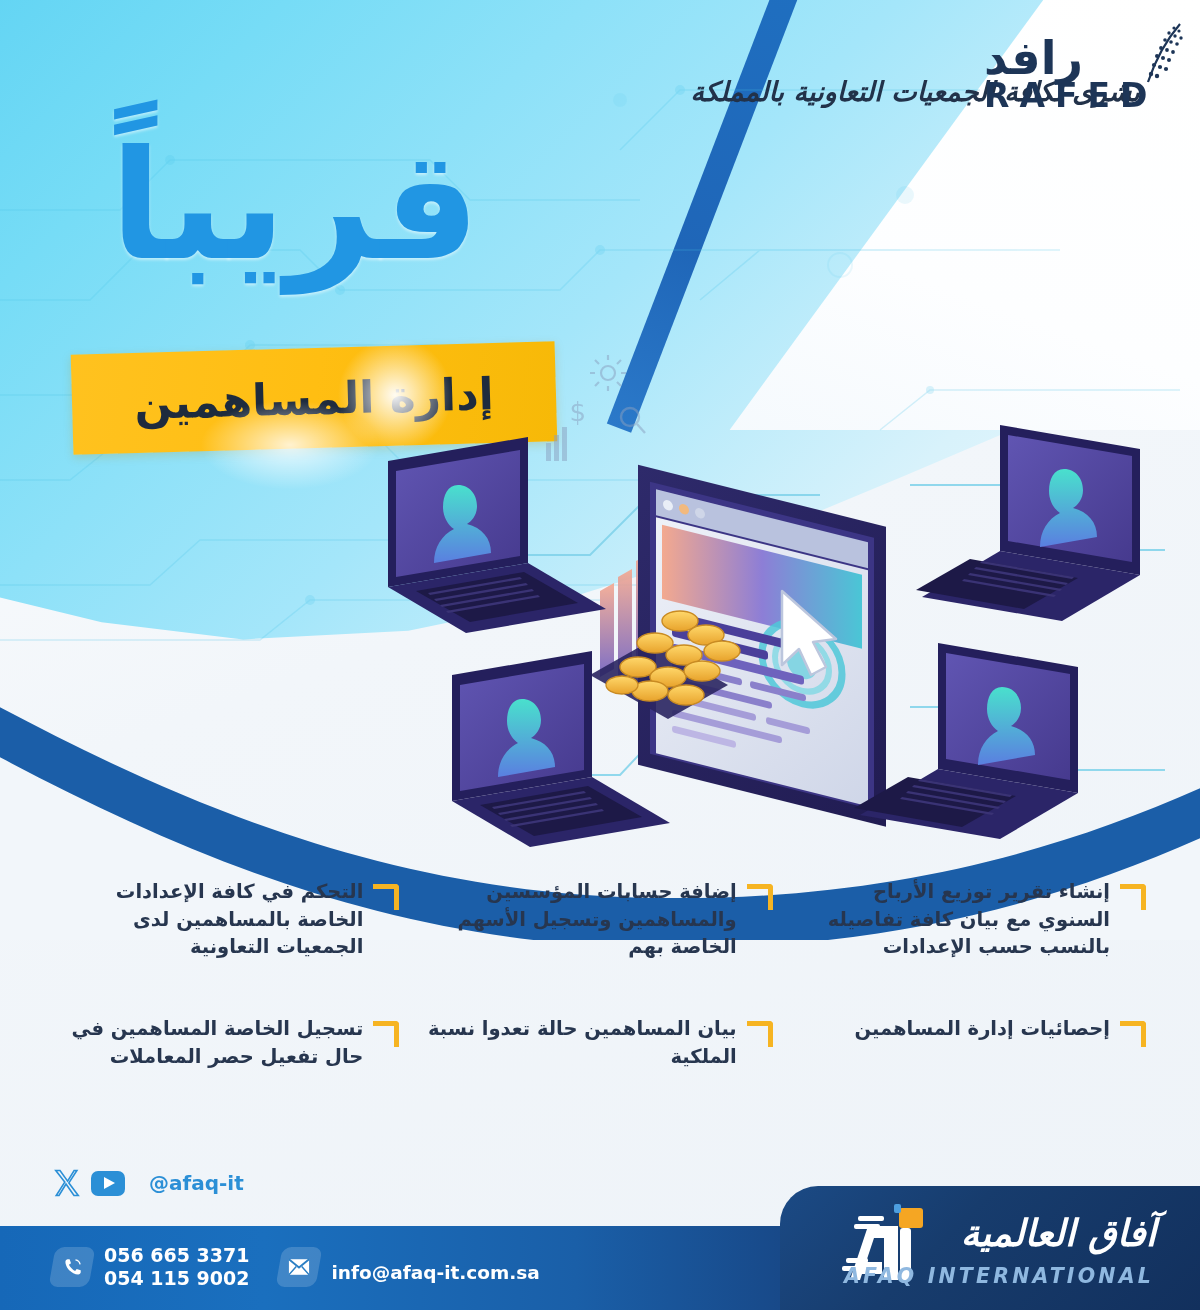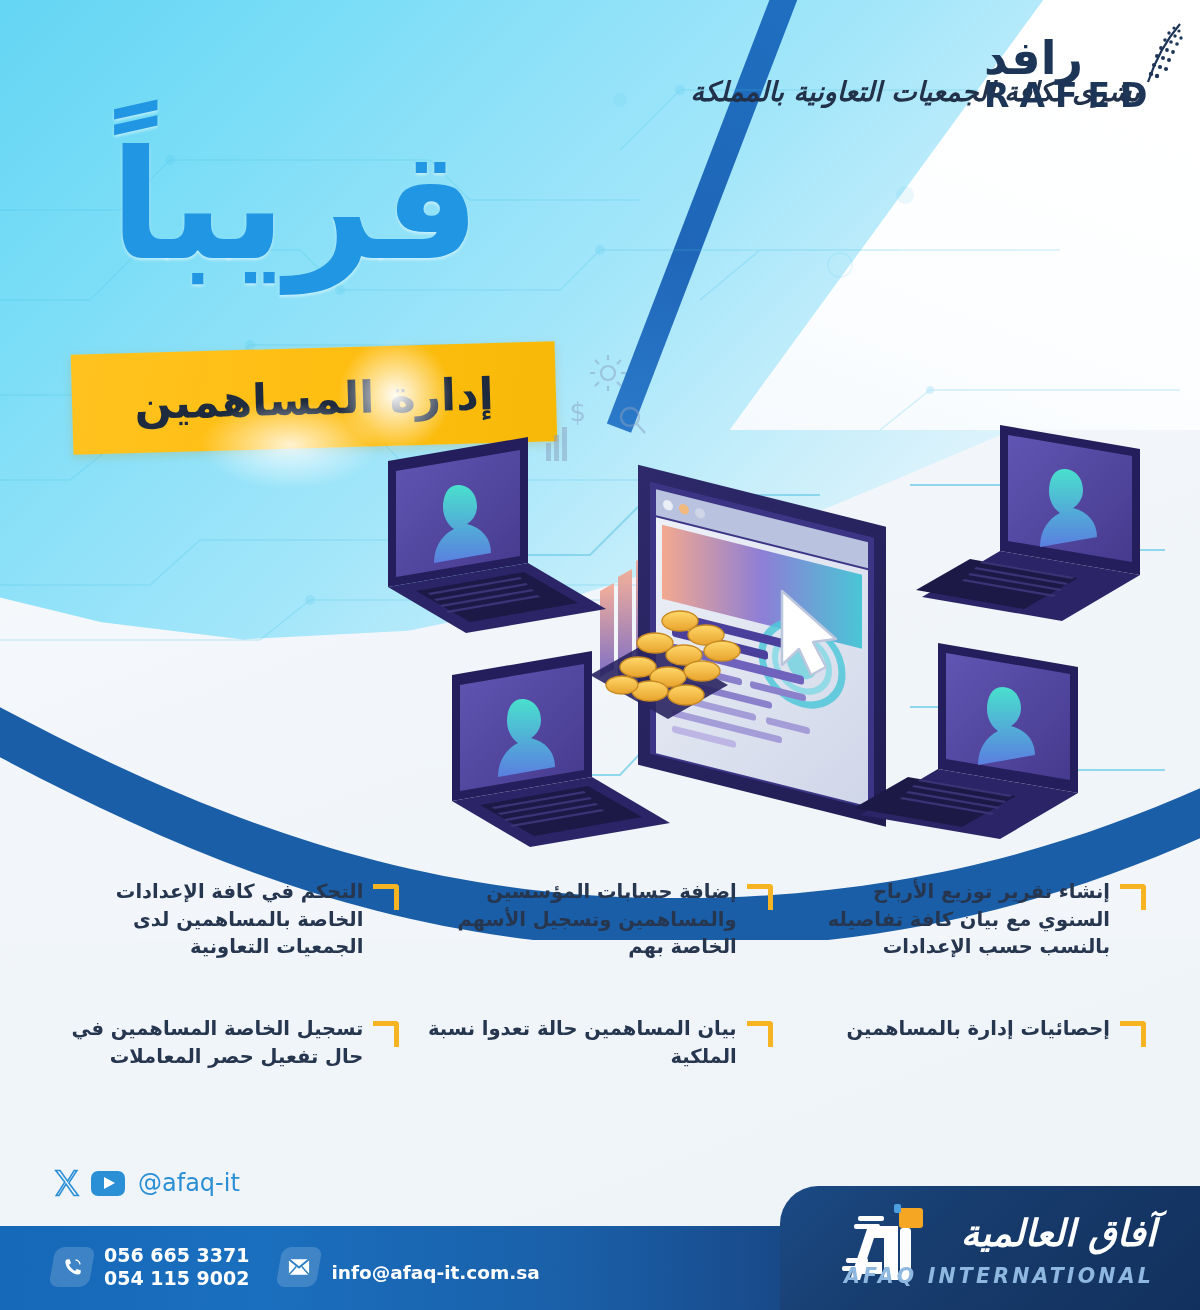--- a/index.html
+++ b/index.html
@@ -204,25 +204,25 @@
     display:flex; align-items:center; justify-content:center;
   }
   .icon-yt .tri {
     width:0; height:0;
     border-left:11px solid #ffffff;
     border-top:6.5px solid transparent;
     border-bottom:6.5px solid transparent;
     margin-left:2px;
   }
   .social-handle {
-    font-size:24px;
-    font-weight:400;
+    font-size:20px;
+    font-weight:700;
     color:#2b8fd6;
     direction:ltr;
-    margin-left:4px;
+    margin-left:15px;
   }
 
   
   .footer-bar {
     position:absolute;
     left:0; bottom:0;
     width:1200px; height:84px;
     background:linear-gradient(90deg,#1668b8 0%,#1a6fbe 22%,#1a5fa8 48%,#17407c 72%,#14315f 100%);
   }
   .footer-dark-right {
@@ -567,21 +567,21 @@
         <span class="feat-text">إضافة حسابات المؤسسين والمساهمين وتسجيل الأسهم الخاصة بهم</span>
       </div>
       <div class="feat-cell">
         <span class="feat-bracket"></span>
         <span class="feat-text">التحكم في كافة الإعدادات الخاصة بالمساهمين لدى الجمعيات التعاونية</span>
       </div>
     </div>
     <div class="feat-row row2">
       <div class="feat-cell">
         <span class="feat-bracket"></span>
-        <span class="feat-text">إحصائيات إدارة بالمساهمين</span>
+        <span class="feat-text">إحصائيات إدارة المساهمين</span>
       </div>
       <div class="feat-cell">
         <span class="feat-bracket"></span>
         <span class="feat-text">بيان المساهمين حالة تعدوا نسبة الملكية</span>
       </div>
       <div class="feat-cell">
         <span class="feat-bracket"></span>
         <span class="feat-text">تسجيل الخاصة المساهمين في حال تفعيل حصر المعاملات</span>
       </div>
     </div>

